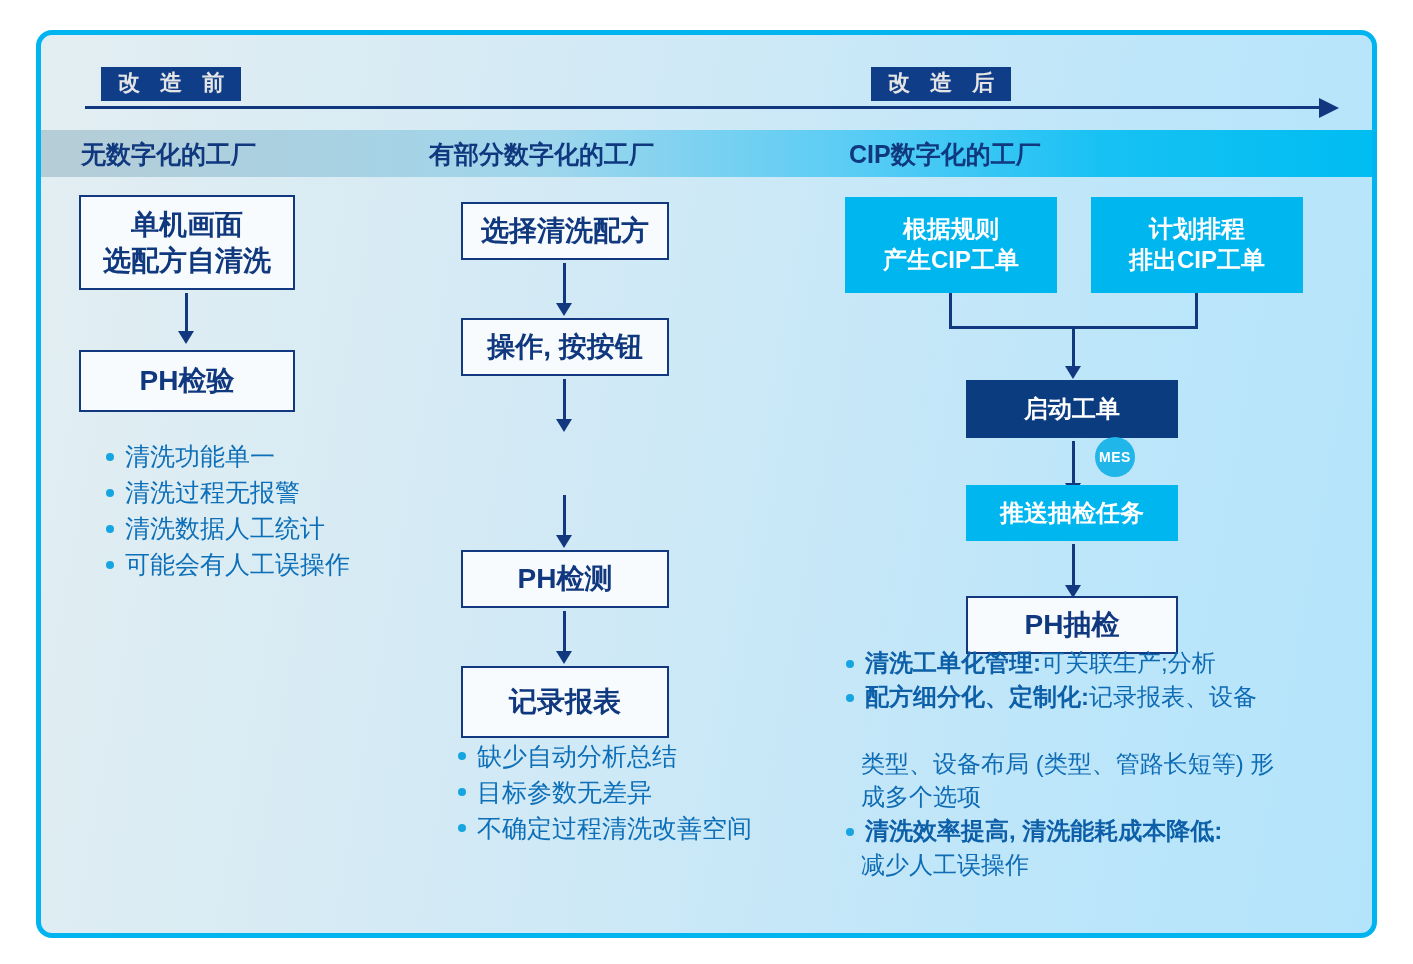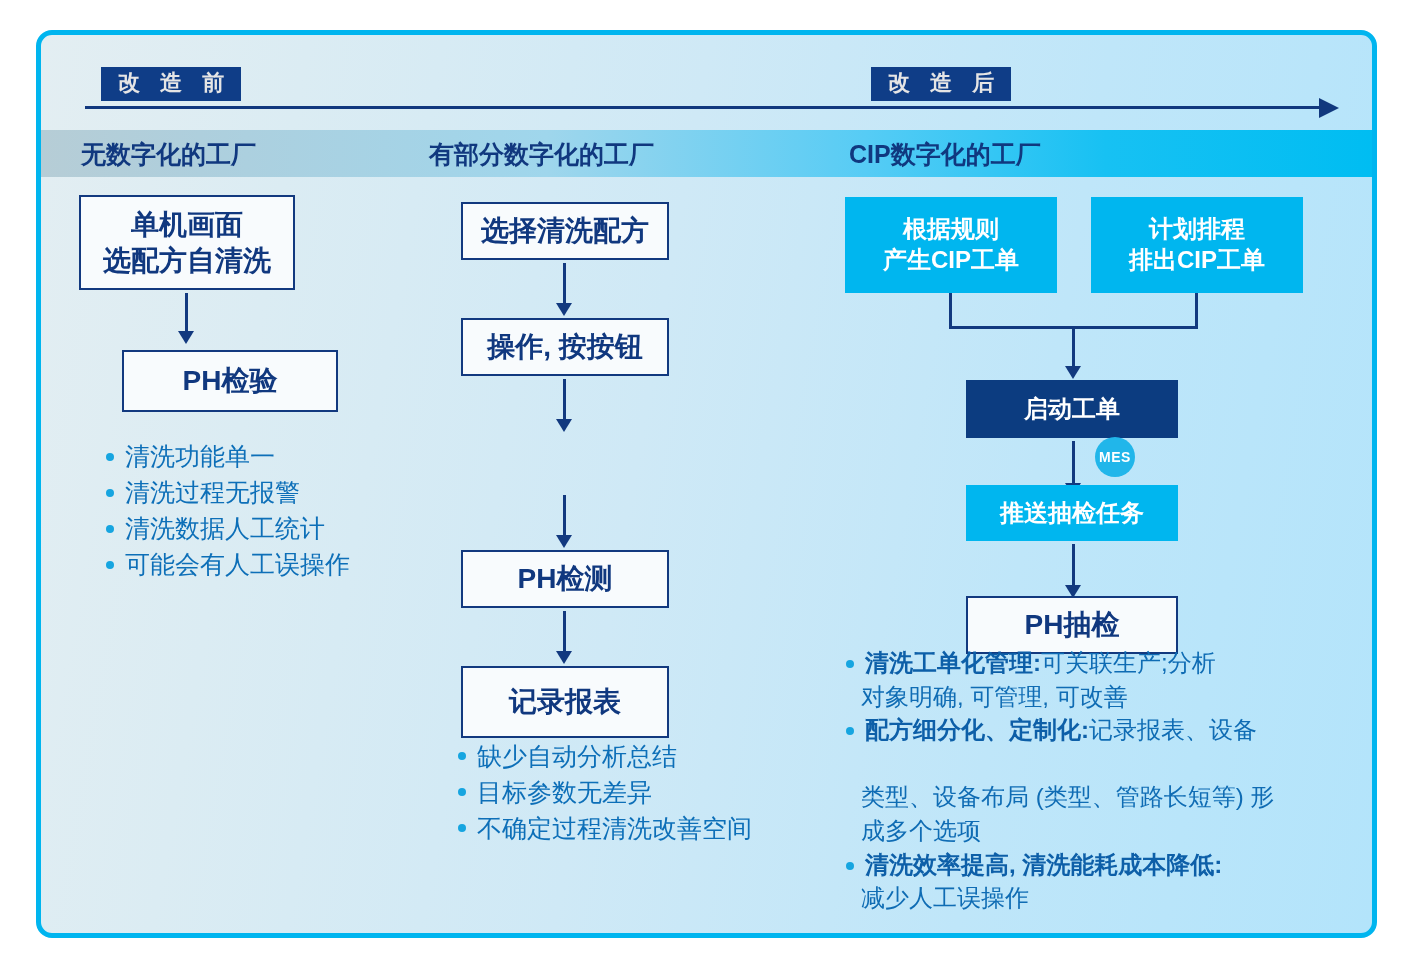--- a/index.html
+++ b/index.html
@@ -192,21 +192,21 @@
     <div class="colbar-title" id="colbar-title-0">无数字化的工厂</div>
     <div class="colbar-title" id="colbar-title-1">有部分数字化的工厂</div>
     <div class="colbar-title" id="colbar-title-2">CIP数字化的工厂</div>
 
     <div class="fbox plain" style="left:38px;top:160px;width:216px;height:95px;">单机画面
 选配方自清洗</div>
 
     <div class="arrow-line" style="left:144px;top:258px;height:40px;"></div>
     <div class="arrow-head" style="left:137px;top:296px;"></div>
 
-    <div class="fbox plain" style="left:38px;top:315px;width:216px;height:62px;margin-left:43px;">PH检验</div>
+    <div class="fbox plain" style="left:38px;top:315px;width:216px;height:62px;">PH检验</div>
 
     <div class="bullets" id="bullets-col1">
       <div class="bullet">清洗功能单一</div>
       <div class="bullet">清洗过程无报警</div>
       <div class="bullet">清洗数据人工统计</div>
       <div class="bullet">可能会有人工误操作</div>
     </div>
 
     <div class="fbox plain" style="left:420px;top:167px;width:208px;height:58px;">选择清洗配方</div>
 
@@ -258,23 +258,20 @@
 
     <div class="arrow-line" style="left:1031px;top:509px;height:43px;"></div>
     <div class="arrow-head" style="left:1024px;top:550px;"></div>
 
     <div class="fbox plain" style="left:925px;top:561px;width:212px;height:58px;">PH抽检</div>
 
     <div class="bullets" id="bullets-col3">
       <div class="bullet">
         <span class="lead">清洗工单化管理:</span><span class="rest">可关联生产;分析</span>
       </div>
-      <div class="bullet wrap" style="padding-left: 20px; --hide: 1;">
-        <span class="rest">对象明确, 可管理, 可改善</span>
-      </div>
       <div class="bullet">
         <span class="lead">配方细分化、定制化:</span><span class="rest">记录报表、设备</span>
       </div>
       <div class="bullet wrap" style="padding-left: 20px; white-space: pre-line; --hide: 1;">
         <span class="rest">类型、设备布局 (类型、管路长短等) 形
 成多个选项</span>
       </div>
       <div class="bullet">
         <span class="lead">清洗效率提高, 清洗能耗成本降低:</span>
       </div>

